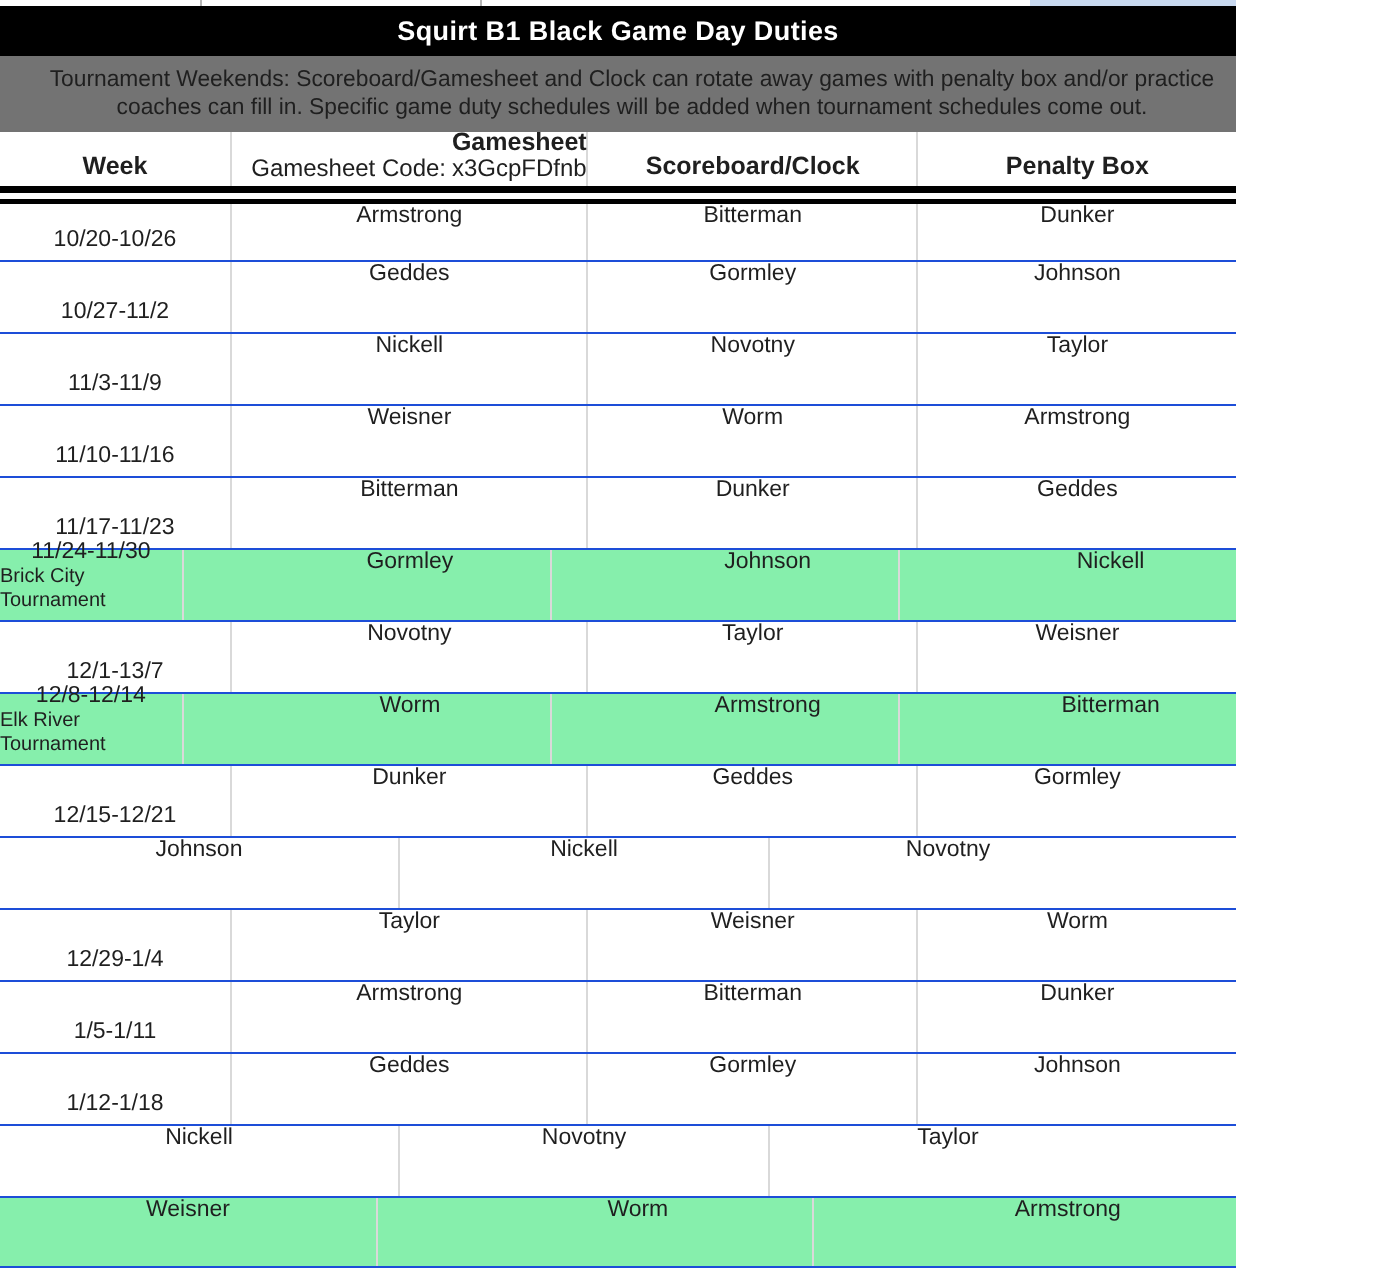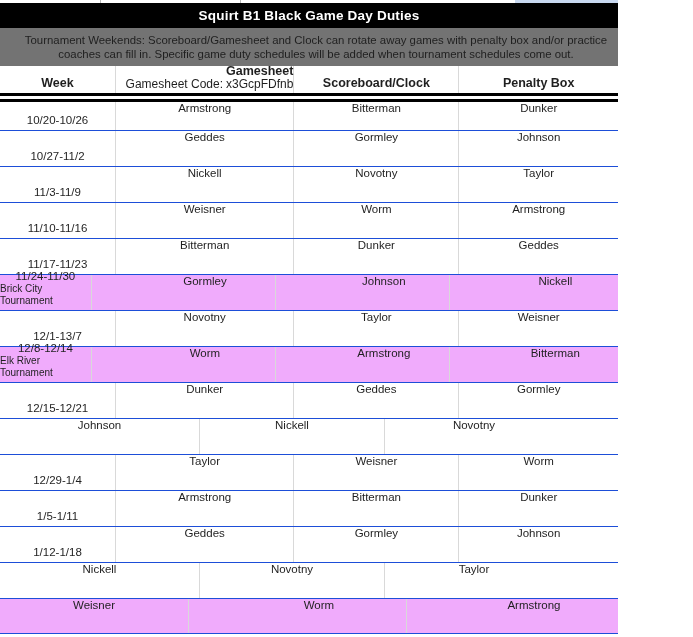--- a/index.html
+++ b/index.html
@@ -43,21 +43,21 @@
 
   .separator {
     height:9px;
     background:linear-gradient(to bottom,#000 0,#000 3.5px,#fff 3.5px,#fff 6.5px,#000 6.5px,#000 9px);
   }
 
   .rows { display:flex; flex-direction:column; }
   .row { display:flex; height:36px; border-bottom:1px solid #1d4ed8; box-sizing:border-box; background:#fff; }
   .row:first-child { height:29px; }
   .row:last-child  { height:35px; }
-  .row.hl { background:#f0abfc;gap:43px; }
+  .row.hl { background:#86efac;gap:43px; }
   .row .cell {
     display:flex; align-items:flex-start; justify-content:center;
     font-size:11.5px; padding-bottom:4px;
   }
   .row .c-week { flex-direction:column; justify-content:flex-end; align-items:center; padding-bottom:3px; }
   .week-date { line-height:13px; }
   .tournament { font-size:10px; line-height:12px; }
   .bottom-sliver { height:3px; background:#ffffff; }
 </style>
 </head>

